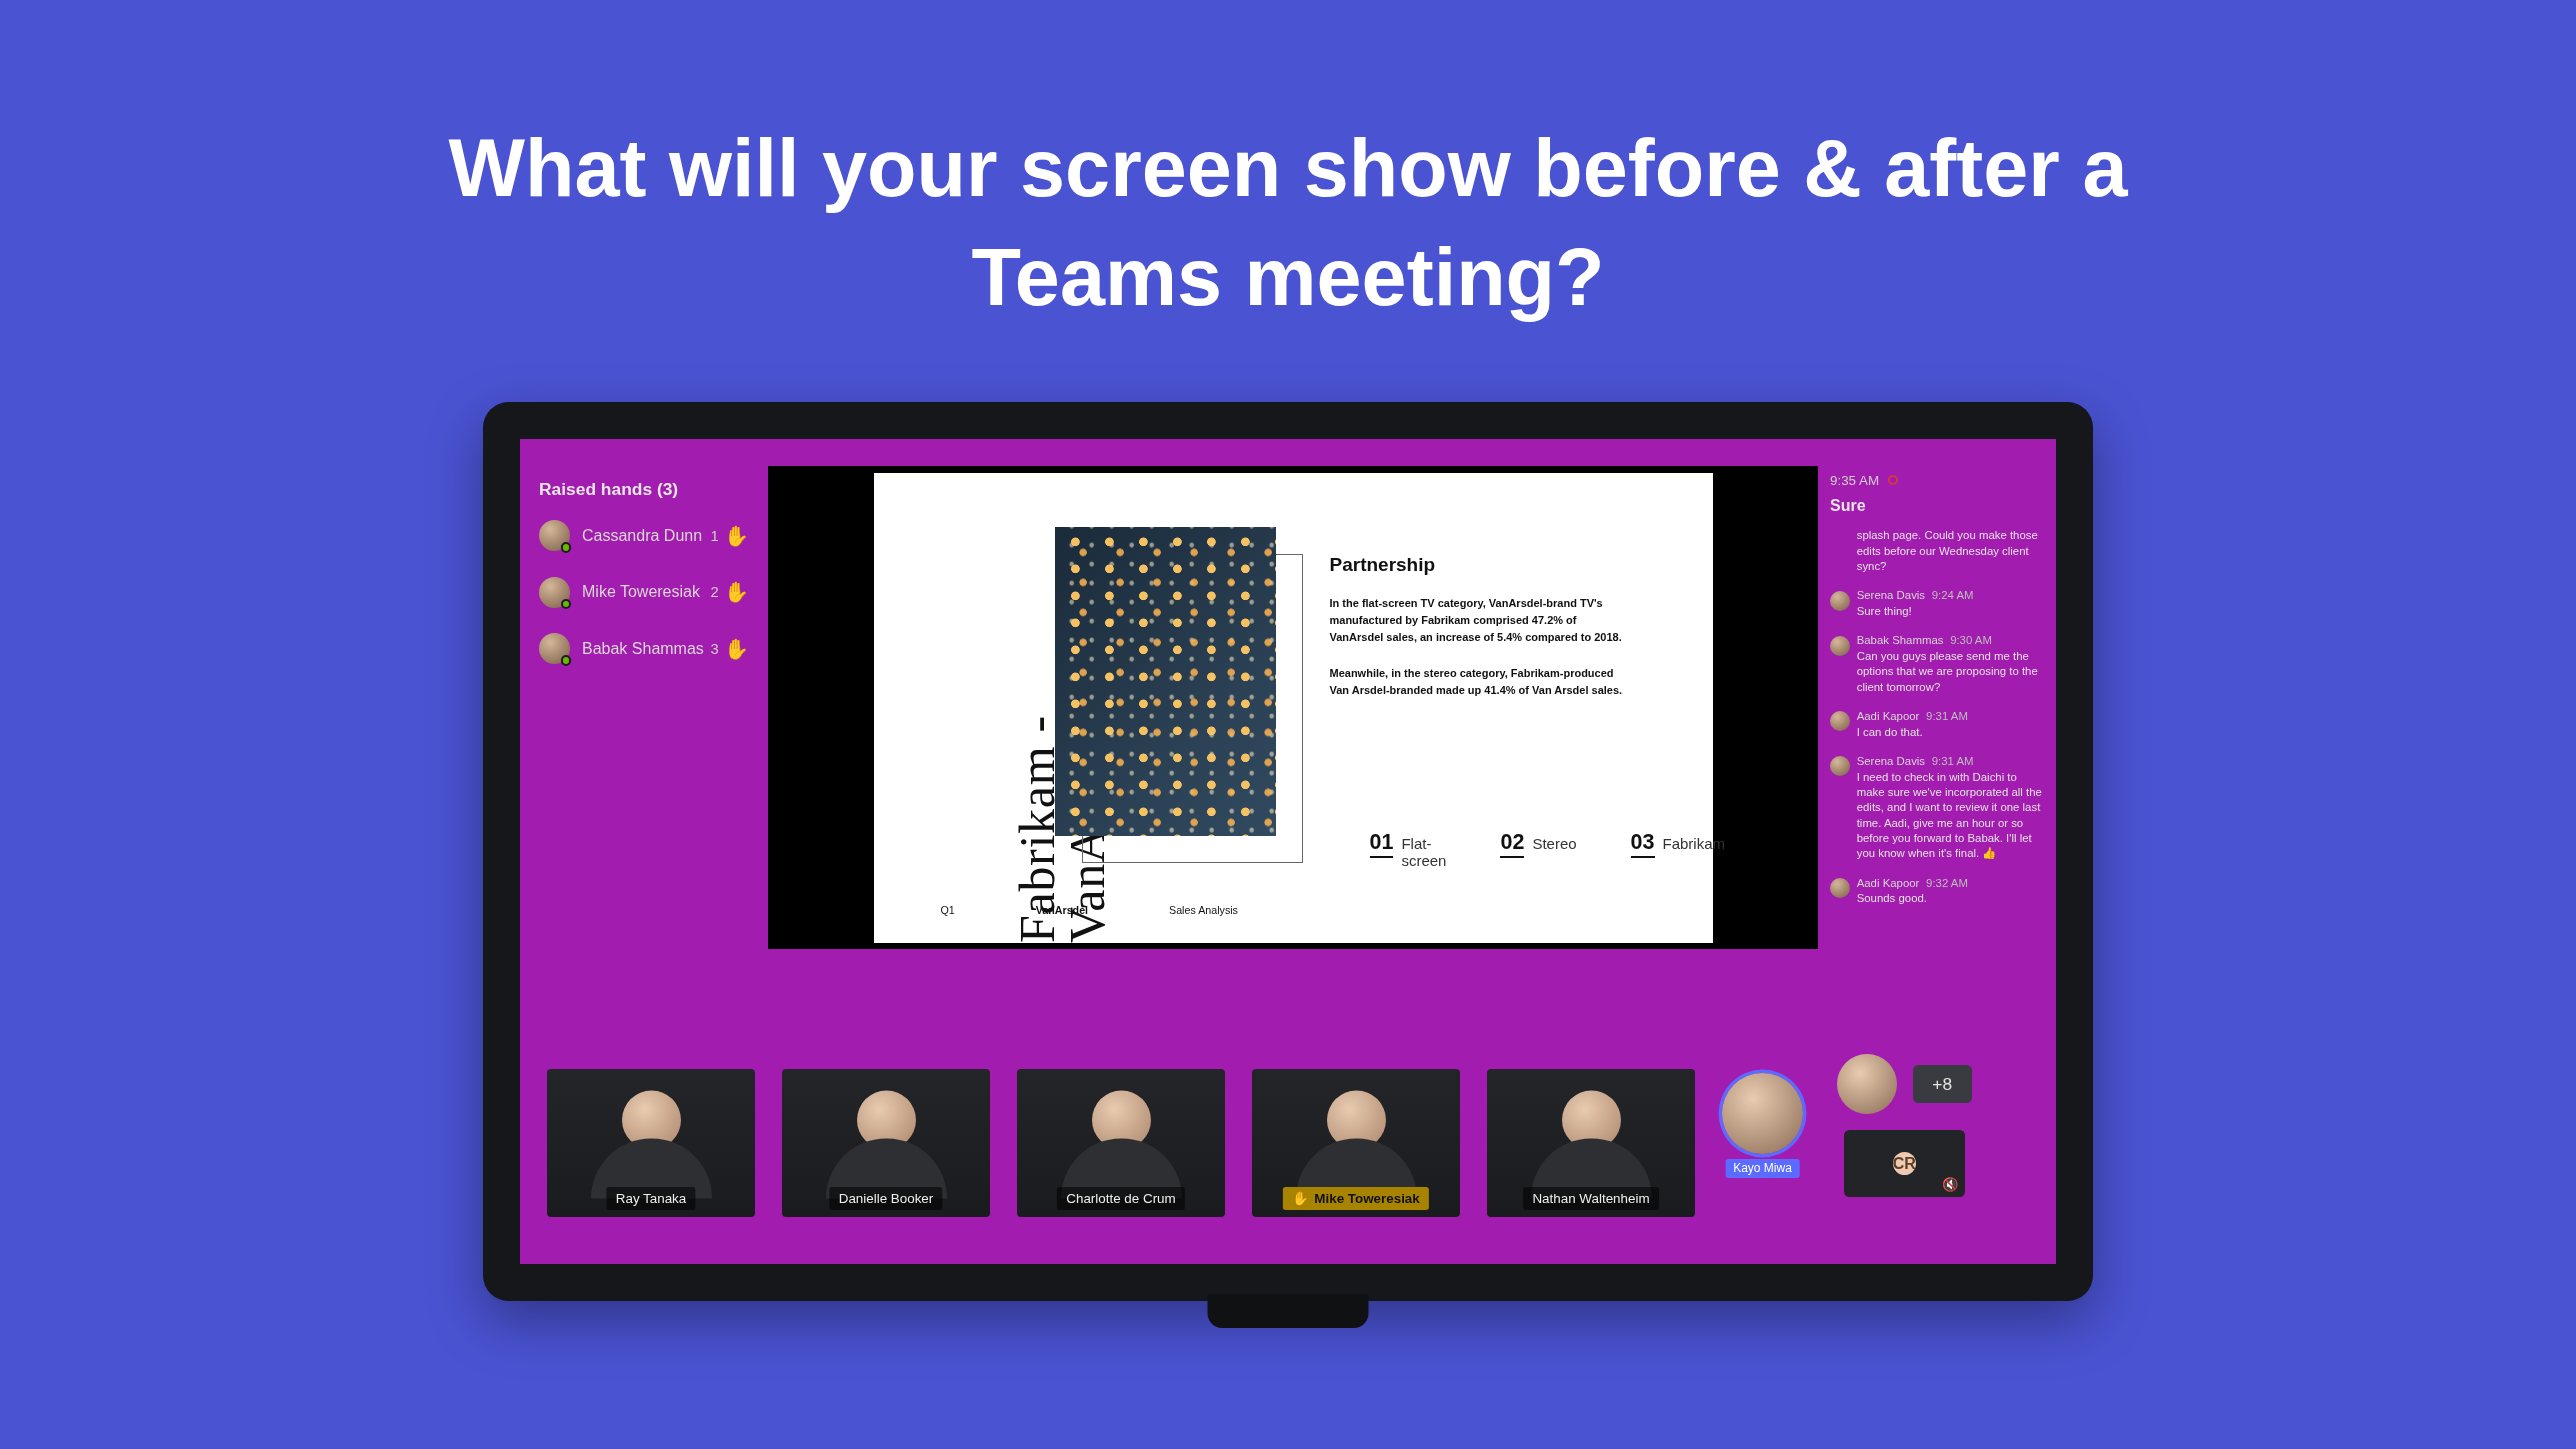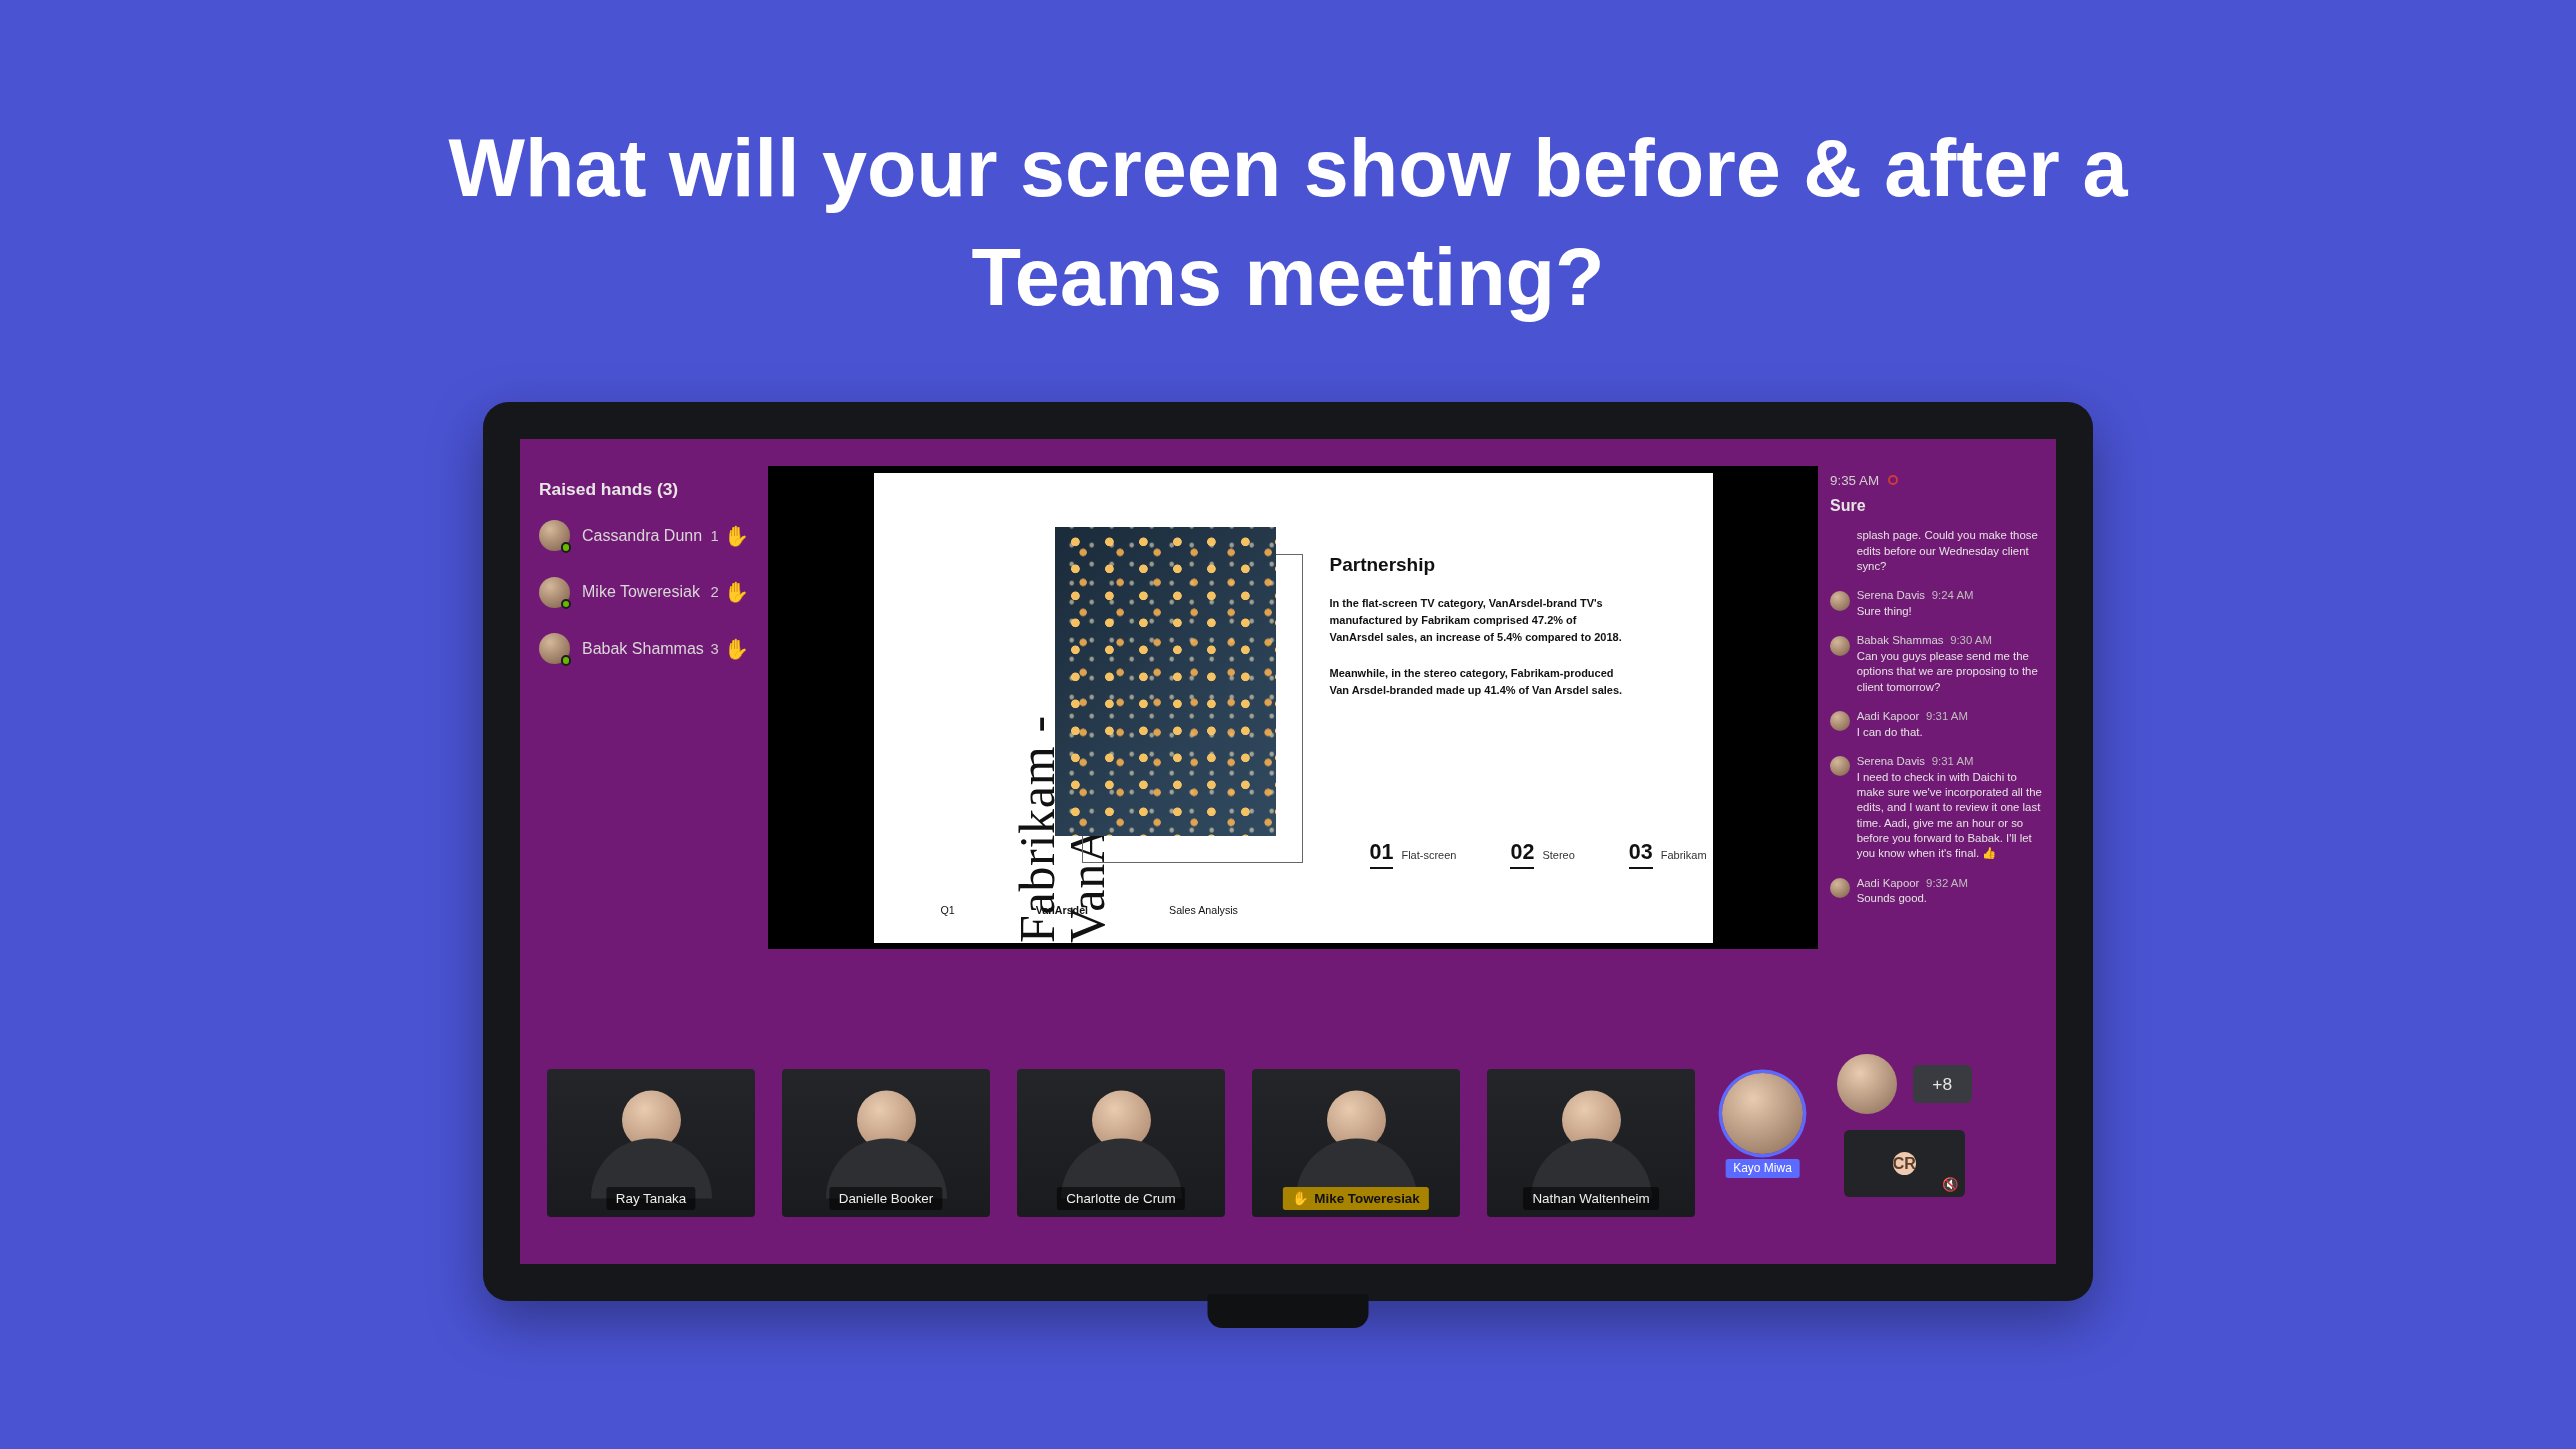--- a/index.html
+++ b/index.html
@@ -41,21 +41,21 @@
     left: 50%;
     transform: translateX(-50%);
     width: 161px;
     height: 34px;
     background: #101113;
     border-radius: 0 0 14.8px 14.8px;
   }
   .screen {
     width: 100%;
     height: 100%;
-    background: #701a75;
+    background: #a21caf;
     position: relative;
     overflow: hidden;
   }
 
   
   .top-row {
     position: absolute;
     top: 27px;
     left: 0;
     right: 0;
@@ -130,21 +130,21 @@
   }
   .slide-h { font-size: 19px; font-weight:700; margin-bottom: 19px; }
   .slide-p { font-size: 11px; font-weight:700; line-height: 1.55; margin-bottom: 19px; max-width: 295px; }
   .slide-nums {
     position:absolute; left:456px; bottom: 74px; display:flex; gap: 54px;
     font-family: -apple-system, Arial, sans-serif;
     margin-left: 40px;
   }
   .num-item { display:flex; align-items:baseline; gap:8px; color:#111; }
   .num-n { font-size: 21.5px; font-weight:800; border-bottom: 2px solid #111; padding-bottom:1.3px; }
-  .num-lbl { font-size: 11px; color:#333; }
+  .num-lbl { font-size: 15px; color:#333; }
   .slide-footer {
     position:absolute; left: 67px; bottom: 27px; display:flex; gap: 81px;
     font-family: -apple-system, Arial, sans-serif; font-size: 10.7px; color:#111;
   }
   .slide-brand { font-weight:700; }
 
   
   .chat-panel {
     width: 238px;
     padding: 6.7px 13.4px 6.7px 12px;

